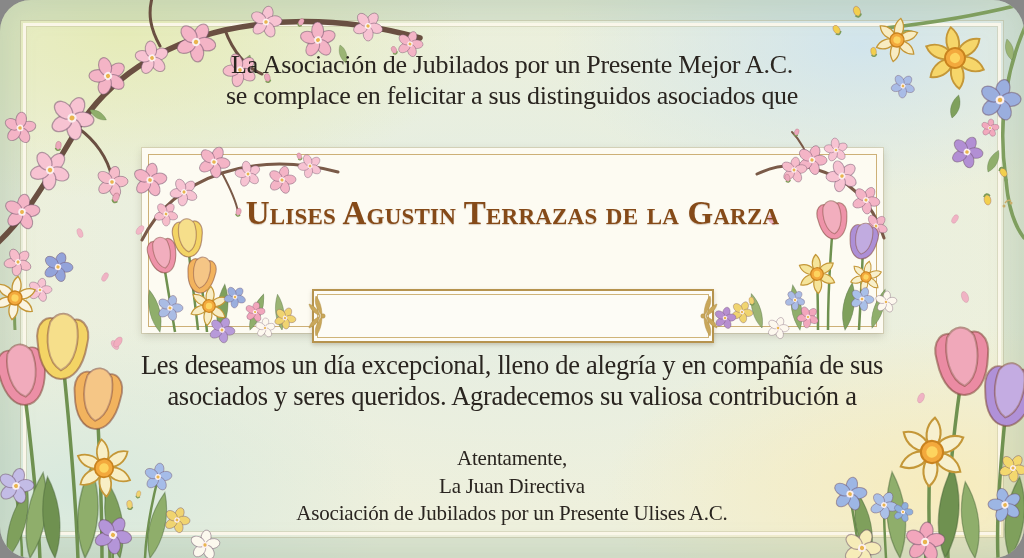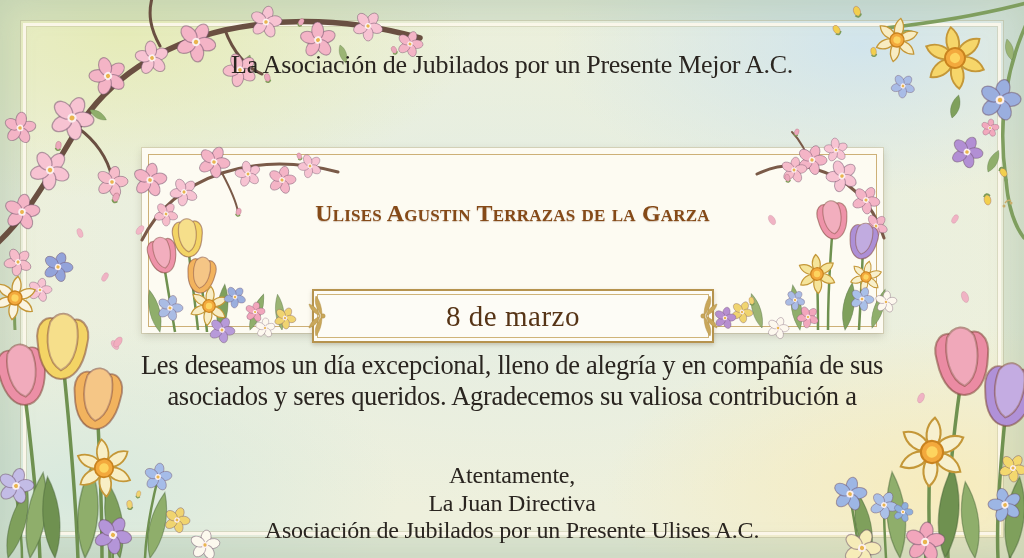--- a/index.html
+++ b/index.html
@@ -8,57 +8,58 @@
     width:1024px;height:558px;
     overflow:hidden;
     font-family:"Liberation Serif","DejaVu Serif",serif;
     background:
       radial-gradient(55% 48% at 12% 6%, rgba(228,234,178,0.85), rgba(228,234,178,0) 62%),
       radial-gradient(50% 45% at 84% 8%, rgba(206,227,238,0.9), rgba(206,227,238,0) 60%),
       radial-gradient(55% 50% at 92% 88%, rgba(248,235,185,0.9), rgba(248,235,185,0) 60%),
       radial-gradient(50% 48% at 8% 88%, rgba(213,232,222,0.92), rgba(213,232,222,0) 62%),
       radial-gradient(72% 62% at 50% 45%, rgba(223,236,232,0.75), rgba(223,236,232,0) 75%),
       linear-gradient(#edf0da,#eef0dd);
+    border-radius: 31px;
   }
   .mat{position:absolute;inset:0;pointer-events:none;
     box-shadow:inset 0 0 0 21px rgba(158,188,162,0.25), inset 0 0 34px rgba(130,160,135,0.28);}
   .frame-outer{position:absolute;inset:20px;border:1px solid rgba(185,180,145,0.45);pointer-events:none;}
   .frame-inner{position:absolute;inset:23px;border:3px solid rgba(251,247,234,0.95);
     box-shadow:inset 0 0 0 1px rgba(190,185,150,0.4);pointer-events:none;}
 
   .banner{
     position:absolute;left:142px;top:148px;width:741px;height:185px;
     background:#fdfbf2;
     box-shadow:0 3px 8px rgba(120,110,85,0.28), 0 0 0 1px rgba(205,195,160,0.55);
   }
   .banner::after{content:"";position:absolute;inset:6px;border:1.5px solid #cdb077;}
 
   .decor{position:absolute;left:0;top:0;width:1024px;height:558px;pointer-events:none;}
 
   .intro{position:absolute;left:0;top:50px;width:1024px;text-align:center;
     font-size:26px;line-height:30.5px;color:var(--body_text,#2a2520);letter-spacing:-0.3px;}
   .names{position:absolute;left:142px;top:192px;width:741px;text-align:center;
-    font-variant:small-caps;font-weight:700;font-size:24px;line-height:43px;
+    font-variant:small-caps;font-weight:700;font-size:33px;line-height:43px;
     color:var(--honoree_text,#854a18);letter-spacing:0.2px;
     text-shadow:0 1px 1px rgba(90,45,10,0.25);}
   .datebox{
     position:absolute;left:312px;top:289px;width:398px;height:50px;
     background:#fdfcf6;border:2px solid var(--gold_border,#b6934e);
     box-shadow:inset 0 0 0 3px #fdfcf6, inset 0 0 0 4px #cfb479, 0 2px 4px rgba(120,100,70,0.3);
     display:flex;align-items:center;justify-content:center;
   }
   .datebox .date-text{font-size:29px;color:var(--date_text,#563416);letter-spacing:0.5px;}
   .sprig{position:absolute;top:5px;width:34px;height:40px;}
   .sprig.left{left:-8px;}
   .sprig.right{right:-8px;transform:scaleX(-1);}
 
   .message{position:absolute;left:0;top:350px;width:1024px;text-align:center;
     font-size:26.5px;line-height:31px;color:var(--body_text,#2a2520);letter-spacing:-0.3px;}
-  .signature{position:absolute;left:0;top:462px;width:1024px;text-align:center;
-    font-size:24px;line-height:27.5px;color:var(--body_text,#2a2520);letter-spacing:-0.2px;}
+  .signature{position:absolute;left:0;top:445px;width:1024px;text-align:center;
+    font-size:21px;line-height:27.5px;color:var(--body_text,#2a2520);letter-spacing:-0.2px;}
 </style>
 </head>
 <body>
 
 <div class="card">
 
   <div class="mat"></div>
   <div class="frame-outer"></div>
   <div class="frame-inner"></div>
 
@@ -296,37 +297,37 @@
       <use href="#f5" color="#b78fd0" transform="translate(725,318) scale(1.1) rotate(14)"></use>
       <use href="#bud" color="#f0d470" transform="translate(752,303) scale(0.9) rotate(-12)"></use>
       <use href="#f5" color="#fdf8ee" transform="translate(778,328) scale(1.1) rotate(20)"></use>
       <use href="#f5" color="#f2a6bc" transform="translate(808,317) scale(1.1) rotate(45)"></use>
       <use href="#pet" color="#f0b3c4" transform="translate(772,220) rotate(-30)"></use>
     </g>
   </svg>
 
   <div class="intro">
     <div>La Asociación de Jubilados por un Presente Mejor A.C.</div>
+    <div>se complace en felicitar a sus distinguidos asociados que</div>
   </div>
 
   <div class="names">
     <div>Ulises Agustin Terrazas de la Garza</div>
   </div>
 
   <div class="datebox">
     <svg class="sprig left" viewBox="0 0 34 40" aria-hidden="true">
       <g fill="#c9a75a" stroke="#b08f45" stroke-width="0.5">
         <path d="M16,20 C10,12 8,6 10,0 C14,5 16,12 16,20 Z"></path>
         <path d="M16,20 C10,28 8,34 10,40 C14,35 16,28 16,20 Z"></path>
         <path d="M14,20 C8,17 4,13 3,8 C9,10 13,15 14,20 Z"></path>
         <path d="M14,20 C8,23 4,27 3,32 C9,30 13,25 14,20 Z"></path>
         <circle cx="17" cy="20" r="2.2"></circle>
       </g>
     </svg>
-    <span class="date-text">8 de marzo</span>
     <svg class="sprig right" viewBox="0 0 34 40" aria-hidden="true">
       <g fill="#c9a75a" stroke="#b08f45" stroke-width="0.5">
         <path d="M16,20 C10,12 8,6 10,0 C14,5 16,12 16,20 Z"></path>
         <path d="M16,20 C10,28 8,34 10,40 C14,35 16,28 16,20 Z"></path>
         <path d="M14,20 C8,17 4,13 3,8 C9,10 13,15 14,20 Z"></path>
         <path d="M14,20 C8,23 4,27 3,32 C9,30 13,25 14,20 Z"></path>
         <circle cx="17" cy="20" r="2.2"></circle>
       </g>
     </svg>
   </div>

